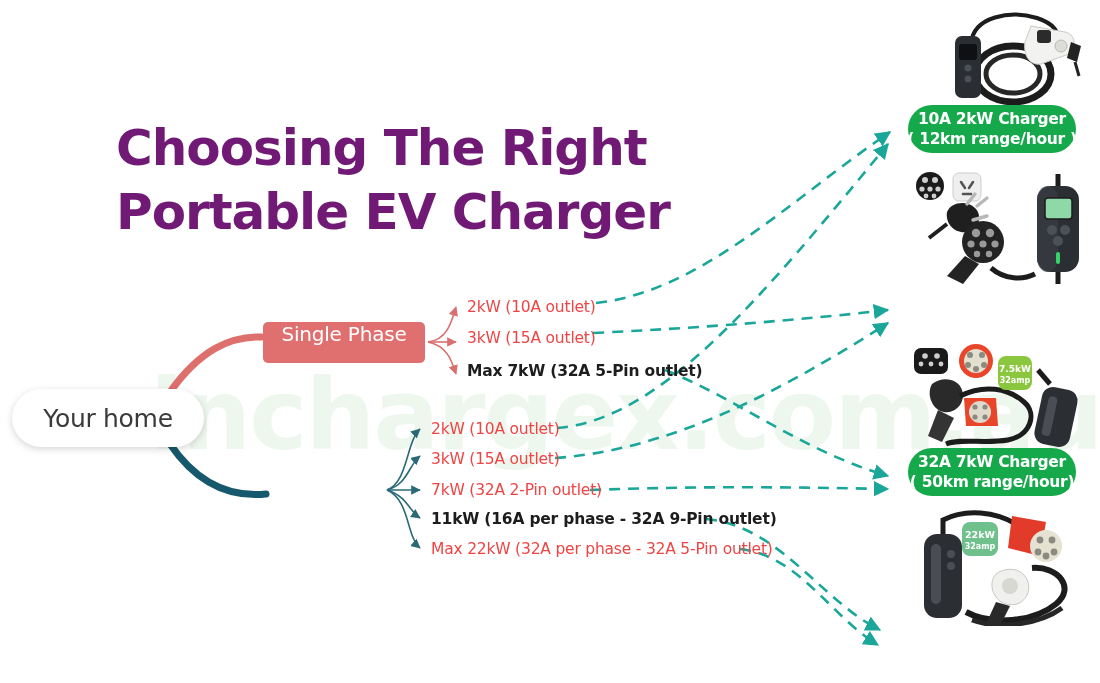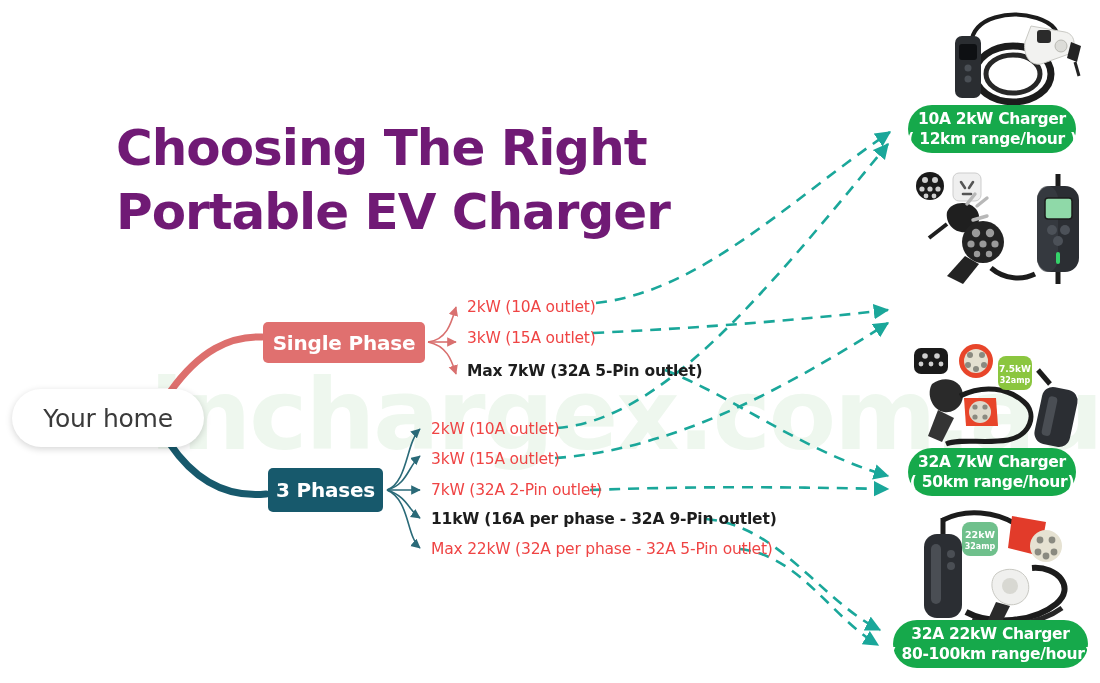--- a/index.html
+++ b/index.html
@@ -56,25 +56,25 @@
   }
   .home-pill span{
     font-family:"DejaVu Sans", sans-serif;
     font-size:25px;color:#3a3a3a;font-weight:400;
     letter-spacing:-0.3px;
   }
 
   
   .phase-box{
     position:absolute;z-index:6;
-    display:flex;align-items:center;justify-content:center;
+    display:flex;align-items:flex-start;justify-content:center;
     border-radius:5px;
     color:#ffffff;
     font-family:"DejaVu Sans", sans-serif;
-    font-weight:700;
+    font-weight:400;
     letter-spacing:-0.2px;
   }
   .phase-single{
     left:263px;top:322px;width:162px;height:41px;
     background:#e0706f;font-size:20px;
   }
   .phase-three{
     left:268px;top:468px;width:115px;height:44px;
     background:#17596c;font-size:20px;
   }
@@ -165,23 +165,20 @@
     <span class="l2">Portable EV Charger</span>
   </div>
 
   <div class="home-pill">
     <span>Your home</span>
   </div>
 
   <div class="phase-box phase-single">
     <span>Single Phase</span>
   </div>
-  <div class="phase-box phase-three">
-    <span>3 Phases</span>
-  </div>
 
   <div class="blabel" style="left:467px;top:298px;">2kW (10A outlet)</div>
   <div class="blabel" style="left:467px;top:329px;">3kW (15A outlet)</div>
   <div class="blabel bold" style="left:467px;top:362px;">Max 7kW (32A 5-Pin outlet)</div>
 
   <div class="blabel" style="left:431px;top:420px;">2kW (10A outlet)</div>
   <div class="blabel" style="left:431px;top:450px;">3kW (15A outlet)</div>
   <div class="blabel" style="left:431px;top:481px;">7kW (32A 2-Pin outlet)</div>
   <div class="blabel bold" style="left:431px;top:510px;">11kW (16A per phase - 32A 9-Pin outlet)</div>
   <div class="blabel" style="left:431px;top:540px;">Max 22kW (32A per phase - 32A 5-Pin outlet)</div>
@@ -323,18 +320,14 @@
     <span>10A 2kW Charger</span>
     <span>( 12km range/hour )</span>
   </div>
 
 
   <div class="green-pill" style="left:908px;top:448px;width:168px;height:48px;">
     <span>32A 7kW Charger</span>
     <span>( 50km range/hour)</span>
   </div>
 
-  <div class="green-pill" style="left:893px;top:620px;width:195px;height:48px;">
-    <span>32A 22kW Charger</span>
-    <span>( 80-100km range/hour)</span>
-  </div>
 
 </div>
 
 </body></html>

